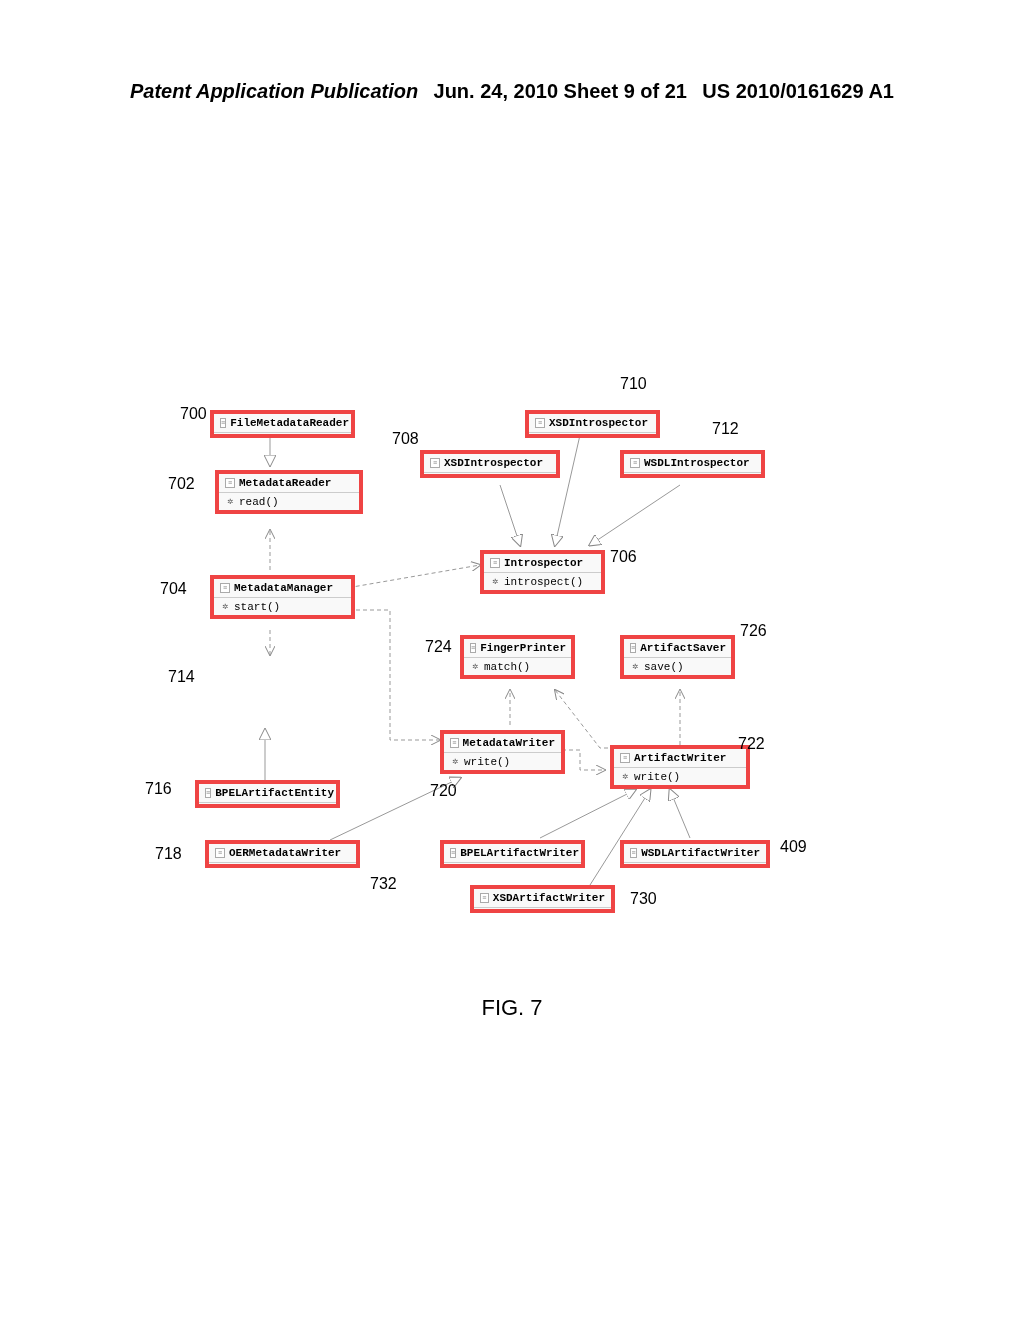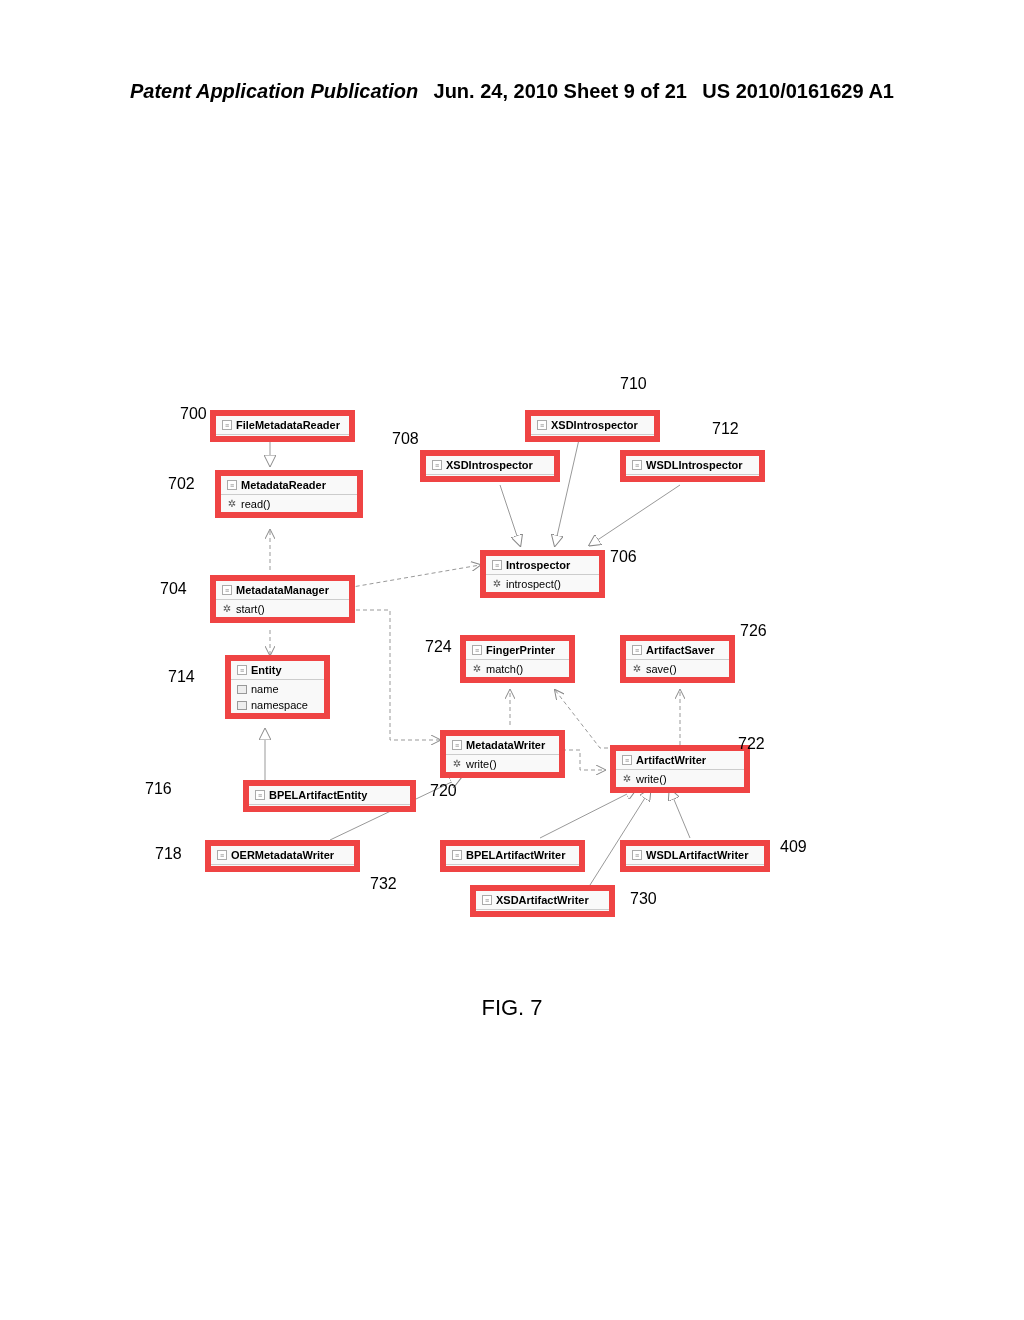--- a/index.html
+++ b/index.html
@@ -24,23 +24,24 @@
   .header-right { font-weight: bold; }
   .diagram {
     position: absolute;
     top: 390px;
     left: 160px;
     width: 700px;
     height: 590px;
   }
   .node {
     position: absolute;
-    border: 6px solid #ef4444;
+    border: 4px solid #ef4444;
     background: #f9f9f9;
     font-size: 11px;
+    font-family: Liberation Mono, monospace;
   }
   .node .title {
     display: flex;
     align-items: center;
     gap: 4px;
     padding: 3px 6px;
     font-weight: bold;
     white-space: nowrap;
   }
   .node .sep {
@@ -249,35 +250,20 @@
         <span>ArtifactSaver</span>
       </div>
     <div class="sep"></div>
     <div class="member">
         <span class="glyph-method">✲</span>
         <span>save()</span>
       </div>
   </div>
   <div class="ref" style="left:580px; top:232px;">726</div>
 
-  <div class="node" style="left:65px; top:265px; width:105px;">
-    <div class="title">
-        <span class="glyph-class">≡</span>
-        <span>Entity</span>
-      </div>
-    <div class="sep"></div>
-    <div class="member">
-        <span class="glyph-attr"></span>
-        <span>name</span>
-      </div>
-    <div class="member">
-        <span class="glyph-attr"></span>
-        <span>namespace</span>
-      </div>
-  </div>
   <div class="ref" style="left:8px; top:278px;">714</div>
 
   <div class="node" style="left:280px; top:340px; width:125px;">
     <div class="title">
         <span class="glyph-class">≡</span>
         <span>MetadataWriter</span>
       </div>
     <div class="sep"></div>
     <div class="member">
         <span class="glyph-method">✲</span>
@@ -292,21 +278,21 @@
         <span>ArtifactWriter</span>
       </div>
     <div class="sep"></div>
     <div class="member">
         <span class="glyph-method">✲</span>
         <span>write()</span>
       </div>
   </div>
   <div class="ref" style="left:578px; top:345px;">722</div>
 
-  <div class="node" style="left:35px; top:390px; width:173px;margin-left:48px;">
+  <div class="node" style="left:35px; top:390px; width:145px;">
     <div class="title">
         <span class="glyph-class">≡</span>
         <span>BPELArtifactEntity</span>
       </div>
     <div class="sep"></div>
   </div>
   <div class="ref" style="left:-15px; top:390px;">716</div>
 
   <div class="node" style="left:45px; top:450px; width:155px;">
     <div class="title">

